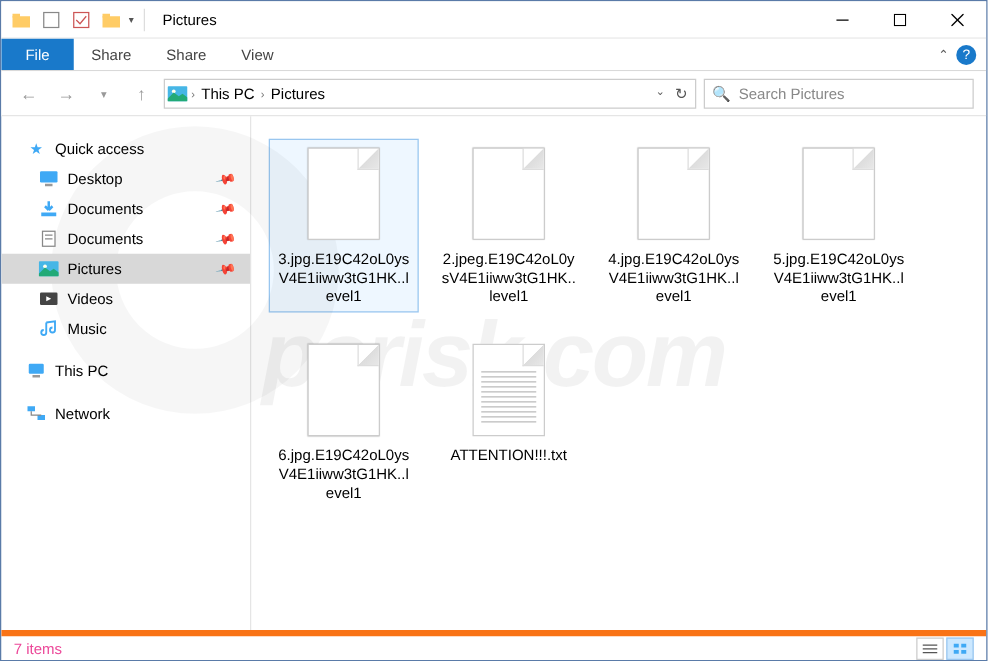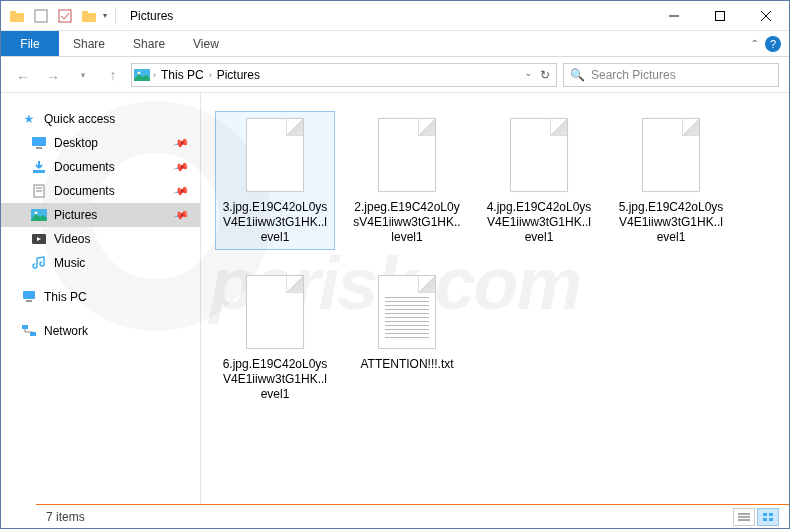--- a/index.html
+++ b/index.html
@@ -31,21 +31,21 @@
 .files { flex: 1; padding: 18px 14px; display: flex; flex-wrap: wrap; align-content: flex-start; gap: 18px 12px; overflow: auto; }
 .file { width: 120px; display: flex; flex-direction: column; align-items: center; text-align: center; font-size: 12px; padding: 4px; border: 1px solid transparent; }
 .file.sel { border: 1px solid #99c6ef; background: #cce8ff55; }
 .file-ico { width: 66px; height: 80px; position: relative; margin-bottom: 4px; }
 .blankdoc { width: 58px; height: 74px; background: #fff; border: 1px solid #ccc; border-radius: 1px; margin: 2px auto; position: relative; box-shadow: 0 0 1px rgba(0,0,0,.15); }
 .blankdoc::before { content: ''; position: absolute; top: 0; right: 0; width: 16px; height: 16px; background: linear-gradient(135deg, #fff 48%, #ddd 50%, #e8e8e8 100%); border-left: 1px solid #ddd; border-bottom: 1px solid #ddd; }
 .txtdoc { width: 58px; height: 74px; background: #fff; border: 1px solid #ccc; margin: 2px auto; position: relative; padding: 18px 6px 6px 6px; }
 .txtdoc::before { content: ''; position: absolute; top: 0; right: 0; width: 16px; height: 16px; background: linear-gradient(135deg, #fff 48%, #ddd 50%, #e8e8e8 100%); border-left: 1px solid #ddd; border-bottom: 1px solid #ddd; }
 .txtln { height: 1px; background: #bbb; margin: 3px 0; }
 .fname { word-break: break-all; line-height: 1.25; color: #000; }
-.status { position: absolute; bottom: 0; left: 0; right: 0; height: 24px; border-top: 1px solid #f97316; display: flex; align-items: center; padding: 0 10px; font-size: 12px; color: #404040; margin-left: 35px; }
+.status { position: absolute; bottom: 0; left: 0; right: 0; height: 24px; border-top: 5px solid #f97316; display: flex; align-items: center; padding: 0 10px; font-size: 12px; color: #ec4899; }
 .status-right { margin-left: auto; display: flex; gap: 2px; }
 .viewbtn { width: 22px; height: 18px; border: 1px solid #ccc; display: flex; align-items: center; justify-content: center; font-size: 10px; }
 .viewbtn.active { background: #cce8ff; border-color: #99c6ef; }
 .help-ico { width: 16px; height: 16px; border-radius: 50%; background: #1979ca; color: #fff; font-size: 11px; display: flex; align-items: center; justify-content: center; }
 .watermark { position: absolute; top: 50%; left: 50%; transform: translate(-50%,-50%); font-size: 74px; color: rgba(0,0,0,0.05); font-style: italic; font-weight: 700; pointer-events: none; letter-spacing: -2px; margin-top: 18px; }
 .watermark-circle { position: absolute; top: 100px; left: 40px; width: 230px; height: 230px; border: 52px solid rgba(0,0,0,0.035); border-radius: 50%; pointer-events: none; }
 </style>
 </head>
 <body>
 

